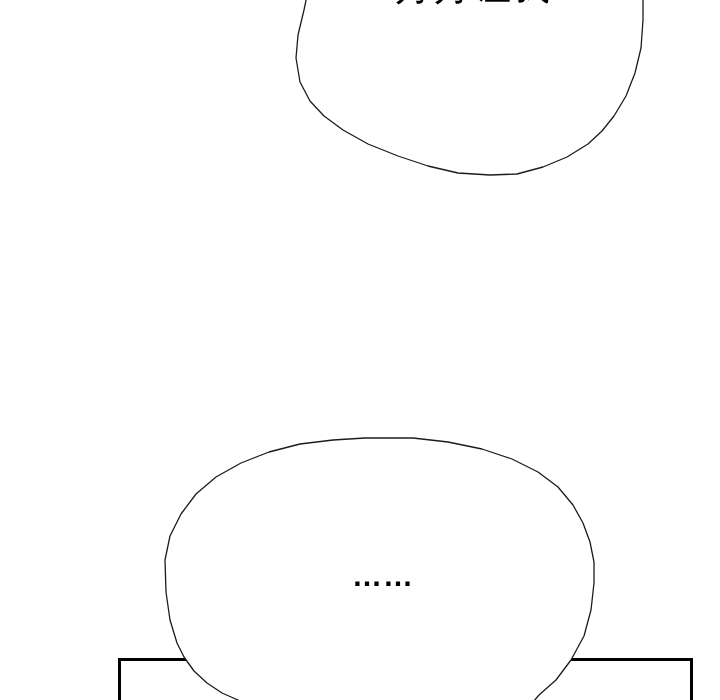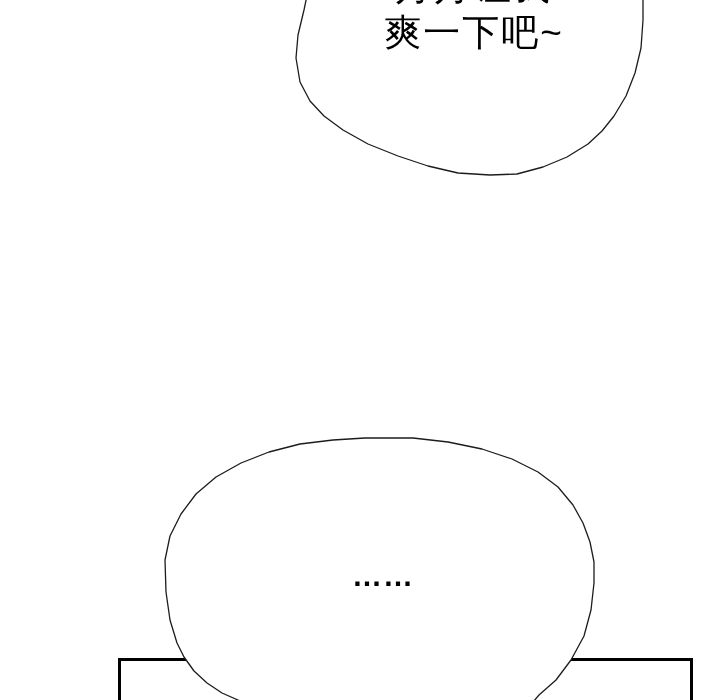--- a/index.html
+++ b/index.html
@@ -67,18 +67,17 @@
              L 196 494 L 216 477 L 241 463 L 269 452 L 300 444 L 333 440 Z" fill="#ffffff" stroke="#1c1c1c" stroke-width="1.3" stroke-linejoin="round"></path>
 
     <path d="M 309 -14 L 304 10 L 298 35 L 296 58 L 300 82 L 310 101
              L 324 116 L 343 130 L 368 144 L 398 156 L 428 166 L 458 173
              L 490 175 L 517 174 L 543 167 L 567 157 L 588 144 L 602 131
              L 614 116 L 626 96 L 635 73 L 641 48 L 643 20 L 643 -14 Z" fill="#ffffff" stroke="#1c1c1c" stroke-width="1.3" stroke-linejoin="round"></path>
   </svg>
 
   <div class="txt top-speech">
     <div>好好让我</div>
-    <div>爽一下吧~</div>
   </div>
 
   <div class="txt ellipsis-speech">……</div>
 
 </div>
 
 </body></html>

